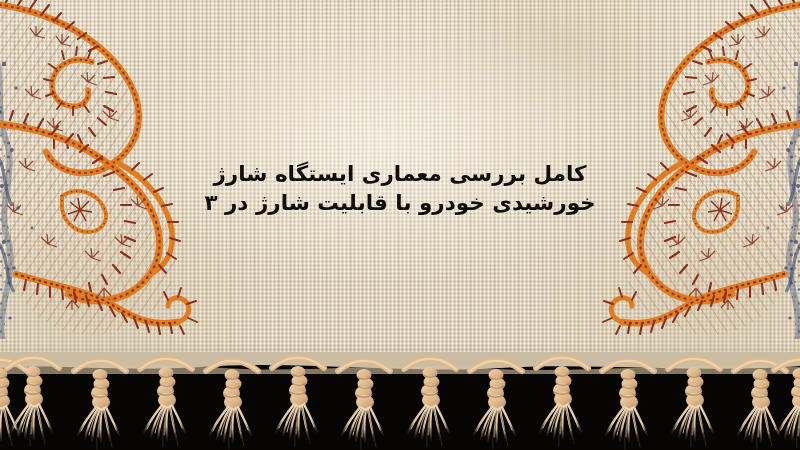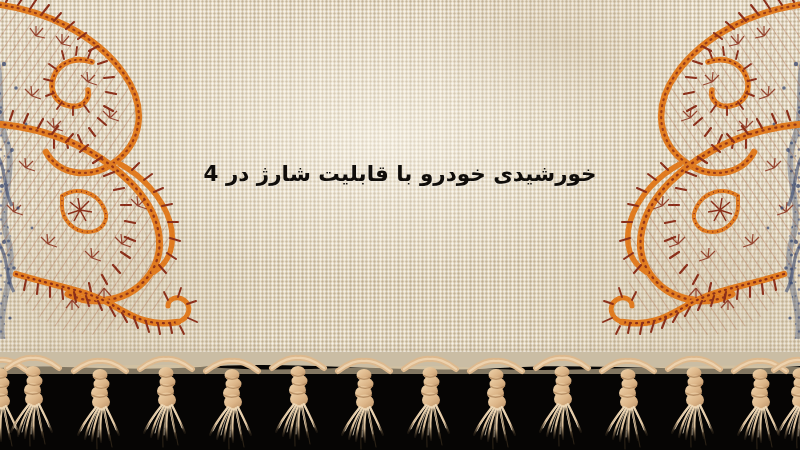--- a/index.html
+++ b/index.html
@@ -326,21 +326,22 @@
           <circle cx="40" cy="228" r="1.4"></circle>
       </g>
       <g fill="none" stroke="#2c3e6b" stroke-width="3.2" opacity=".55">
         <path d="M2 150 C16 168 10 188 20 206"></path>
         <path d="M4 240 C18 256 12 276 22 292"></path>
       </g>
     </svg>
   </div>
 
   <div class="title-block">
-    <div class="title-line">خورشیدی خودرو با قابلیت شارژ در 4</div>
+    <div class="title-line">کامل بررسی معماری ایستگاه شارژ</div>
+    <div class="title-line">خورشیدی خودرو با قابلیت شارژ در ۳</div>
   </div>
 
   <div class="fringe">
     <div class="fringe-bg"></div>
     <svg width="800" height="98" viewBox="0 0 800 98" aria-hidden="true">
       <defs>
         <linearGradient id="knotG" x1="0" y1="0" x2="1" y2="1">
           <stop offset="0" stop-color="#f0d5ad"></stop>
           <stop offset="55%" stop-color="#dcb588"></stop>
           <stop offset="100%" stop-color="#b98e63"></stop>

